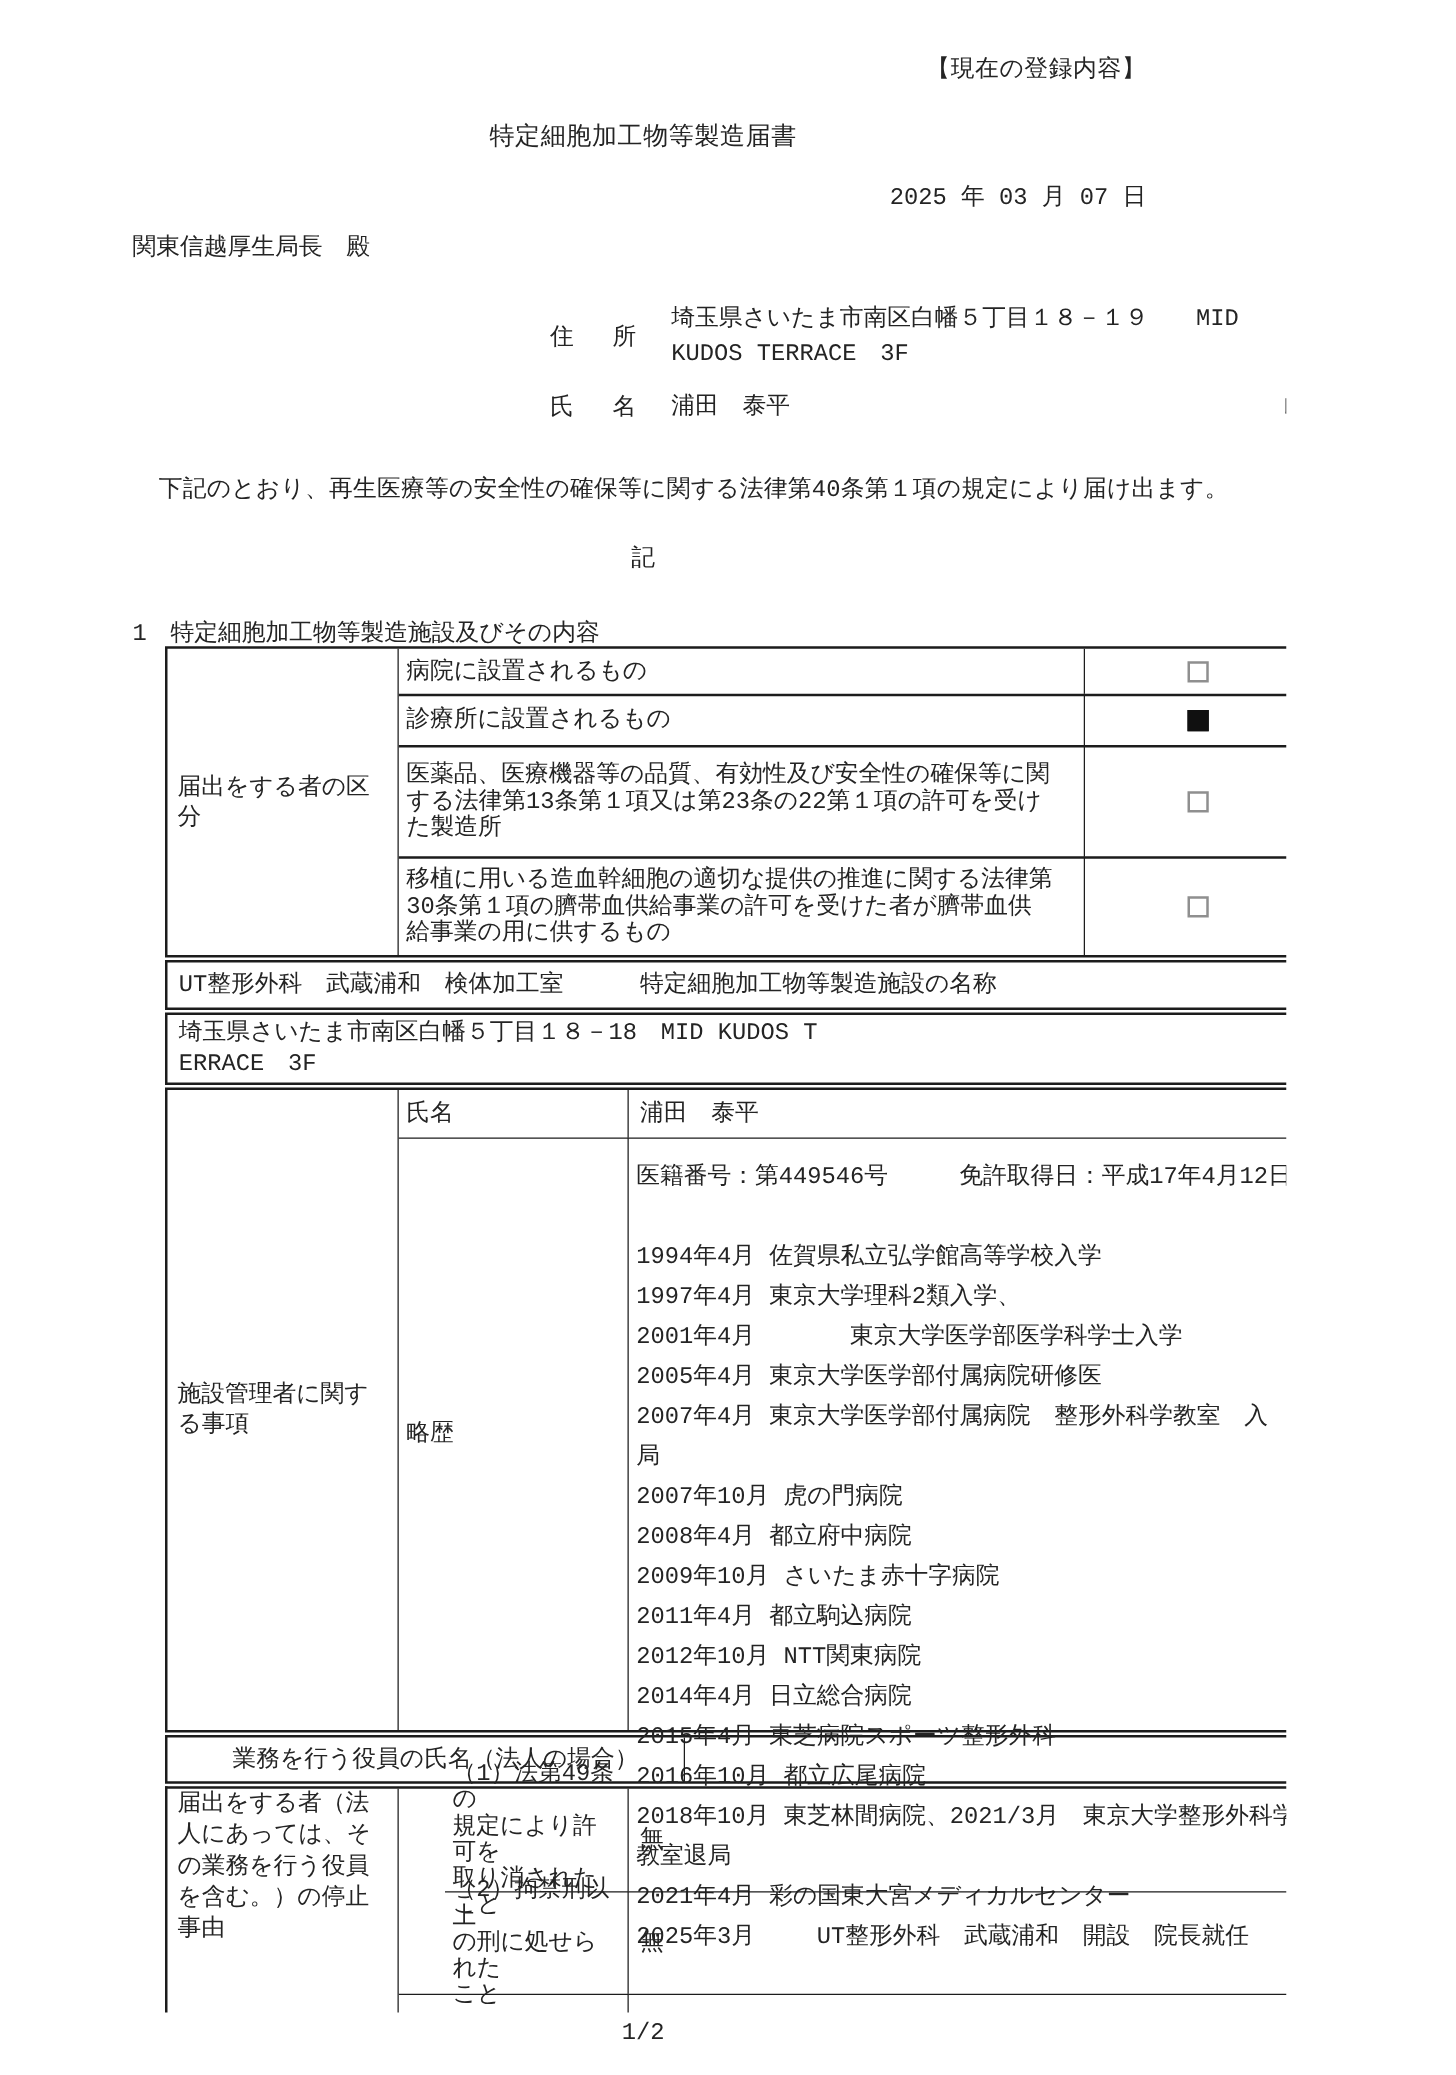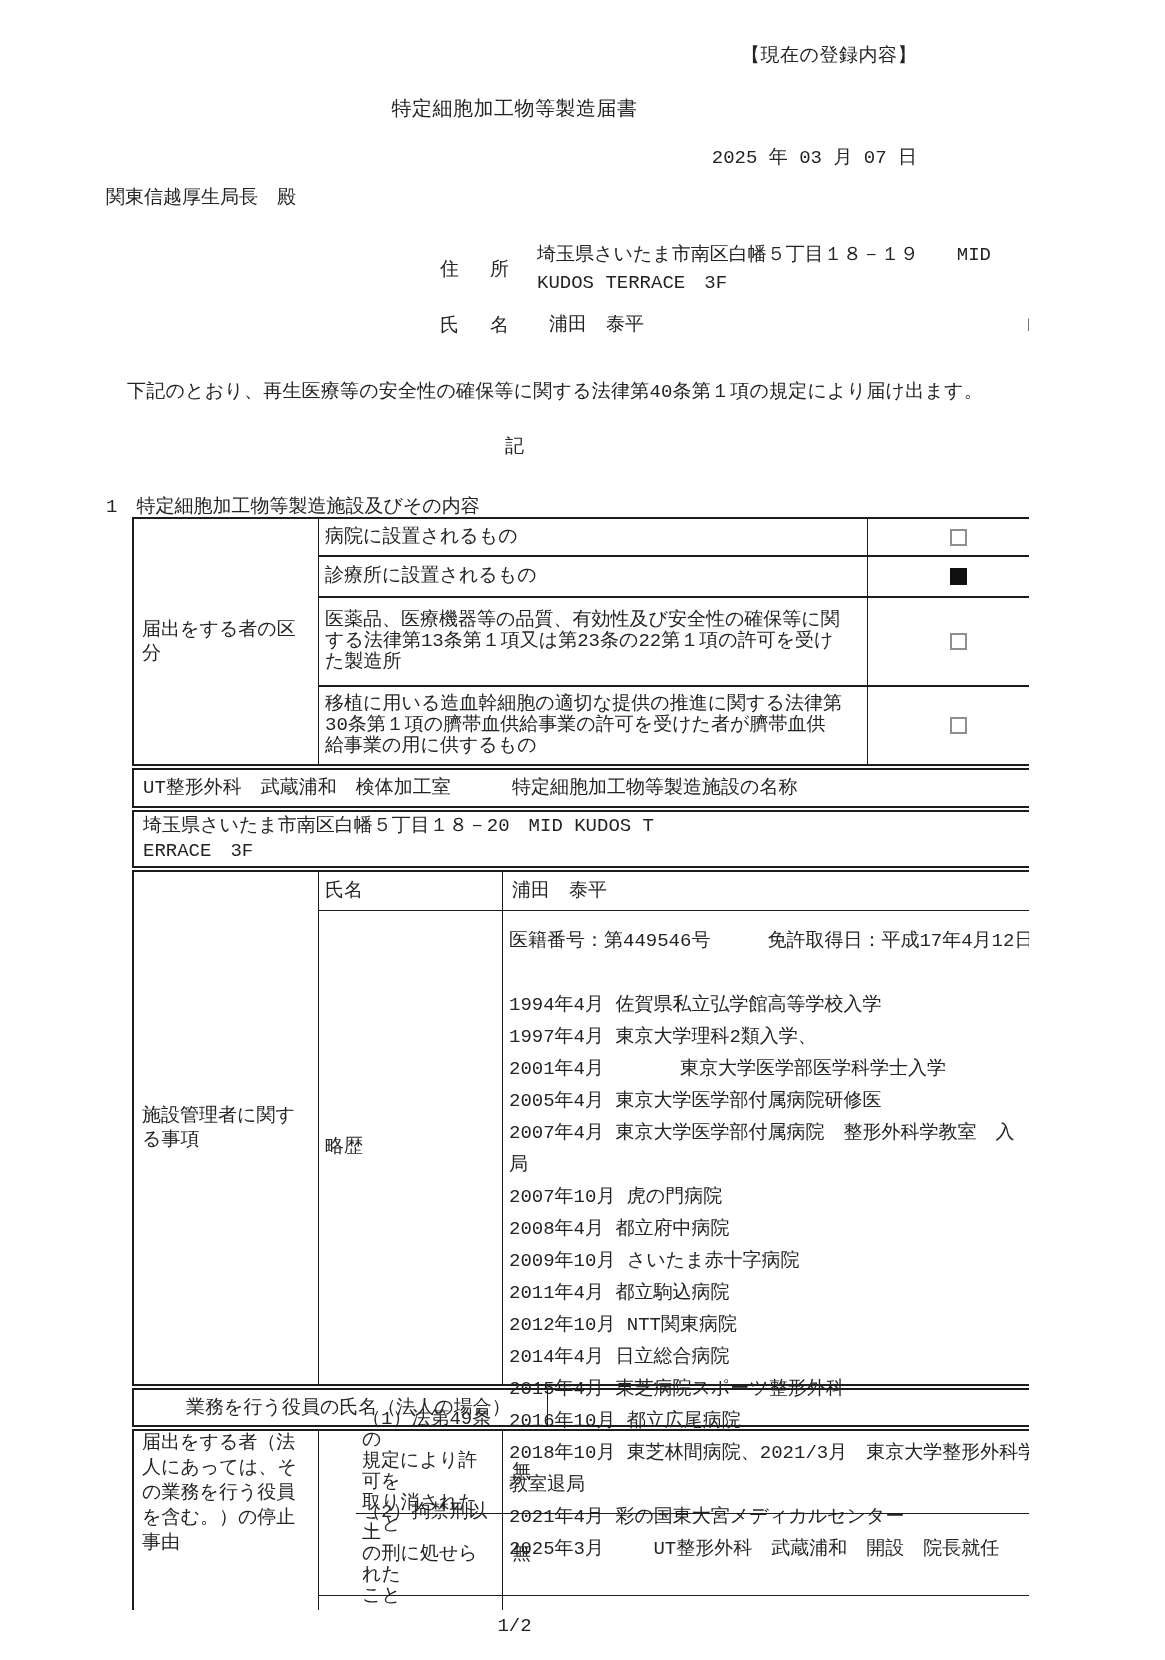--- a/index.html
+++ b/index.html
@@ -12,21 +12,21 @@
   .page { position:relative; width:1029px; height:1660px; background:#fff; overflow:hidden; font-size:19px; }
   .abs { position:absolute; }
 
   .reg-note  { top:42px;  right:112px; letter-spacing:0.5px; }
   .doc-title { top:95px;  left:0; width:100%; text-align:center; font-size:20px; letter-spacing:0.5px; }
   .doc-date  { top:144px; right:112px; }
   .addressee { top:184px; left:106px; }
 
   .field-row { left:440px; display:flex; align-items:center; }
   .addr-row  { top:241px; }
-  .name-row  { top:311px;gap:12px; }
+  .name-row  { top:311px; }
   .field-label { letter-spacing:6px; flex:0 0 auto; margin-right:22px; }
   .field-value { line-height:28px; white-space:pre; }
   .seal { top:313px; left:1027px; }
 
   .body-par { top:378px; left:127px; letter-spacing:0.2px; }
   .ki       { top:433px; left:0; width:100%; text-align:center; }
   .sec-head { top:493px; left:106px; }
 
   .tbl { position:absolute; left:132px; top:517px; width:919px; }
   .block { border:2px solid #1c1c1c; margin-top:2px; display:grid; background:#fff; }
@@ -121,21 +121,21 @@
         <span class="cb"></span>
       </div>
     </div>
 
     <div class="block block-b">
       <div class="cell val pre">UT整形外科　武蔵浦和　検体加工室</div>
       <div class="cell outer-label vr">特定細胞加工物等製造施設の名称</div>
     </div>
 
     <div class="block block-c">
-      <div class="cell val pre addr-val">埼玉県さいたま市南区白幡５丁目１８－20　MID KUDOS T
+      <div class="cell val pre addr-val">埼玉県さいたま市南区白幡５丁目１８－18　MID KUDOS T
 ERRACE　3F</div>
     </div>
 
     <div class="block block-d">
       <div class="cell outer-label vr d-lab">施設管理者に関する事項</div>
       <div class="cell vr gc2 gr1">氏名</div>
       <div class="cell val gc3 gr1">浦田　泰平</div>
       <div class="cell vr ht1 gc2 gr2">略歴</div>
       <div class="cell ht1 gc3 gr2 career-val">医籍番号：第449546号　　　免許取得日：平成17年4月12日
 

